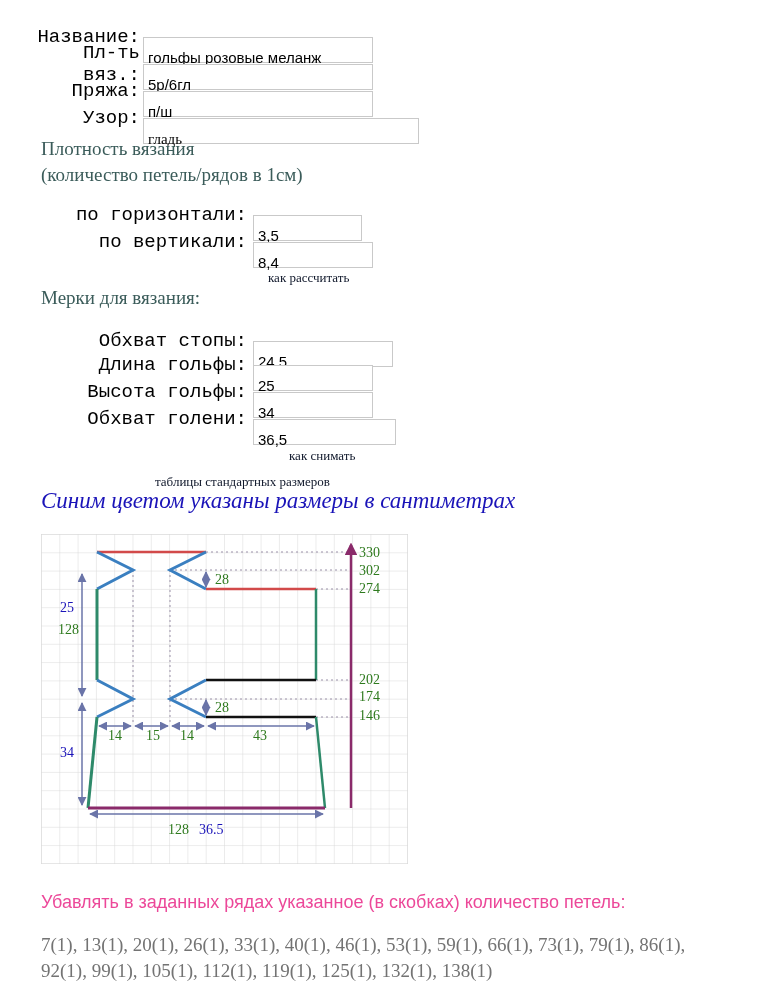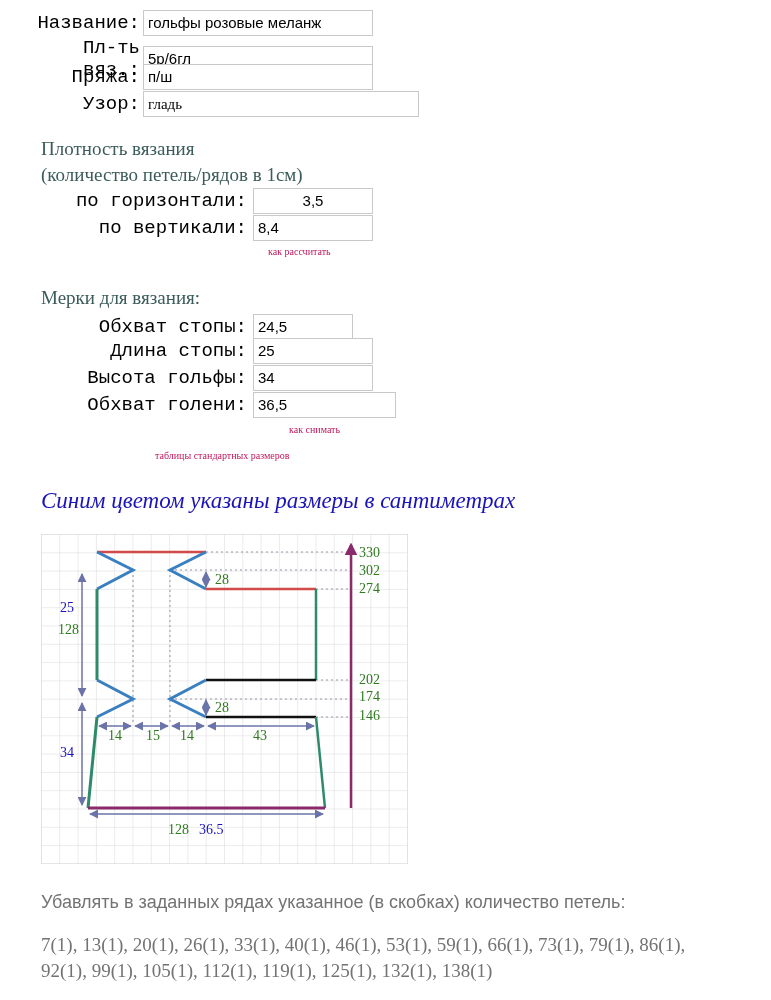--- a/index.html
+++ b/index.html
@@ -1,24 +1,24 @@
 <!DOCTYPE html>
 <html><head>
   <meta charset="utf-8">
   <style>
     html, body { margin: 0; padding: 0; background: #ffffff; }
     body { width: 771px; height: 1000px; position: relative; overflow: hidden; font-family: "Liberation Serif", serif; color: #000; }
     .form-row { position: absolute; display: flex; align-items: center; }
     .lbl { font-family: Liberation Mono, monospace; font-size: 19px; text-align: right; color: #000; }
-    .field { box-sizing: border-box; height: 26px; border: 1px solid #c9c9c9; background: #fff; font-family: "Liberation Sans", sans-serif; font-size: 15px; padding: 3px 4px; color: #000; line-height: 18px; }
+    .field { box-sizing: border-box; height: 26px; border: 1px solid #c9c9c9; background: #fff; font-family: "Liberation Sans", sans-serif; font-size: 15px; padding: 11px 4px; color: #000; line-height: 18px; margin-top: 27px; }
     .section-title { position: absolute; left: 41px; font-family: "Liberation Serif", serif; font-size: 19px; color: #3b5c5a; }
-    .link { position: absolute; font-family: "Liberation Serif", serif; font-size: 10px; color: #be185d; text-decoration: none; cursor: pointer; }
+    .link { position: absolute; font-family: "Liberation Serif", serif; font-size: 13px; color: #0f172a; text-decoration: none; cursor: pointer; margin-top: 24px; }
     .blue-note { position: absolute; left: 41px; top: 488px; font-family: "Liberation Serif", serif; font-style: italic; font-size: 23px; color: #1a13b8; }
     .diagram { position: absolute; left: 41px; top: 534px; width: 367px; height: 330px; }
-    .decrease-title { position: absolute; left: 41px; top: 892px; font-family: "Liberation Sans", sans-serif; font-size: 18px; color: #737373; }
+    .decrease-title { position: absolute; left: 41px; top: 892px; font-family: "Liberation Sans", sans-serif; font-size: 18px; color: #ec4899; }
     .decrease-list { position: absolute; left: 41px; top: 932px; width: 720px; font-family: "Liberation Serif", serif; font-size: 19px; line-height: 26px; color: #737373; }
   </style>
 </head>
 <body>
 
 <div class="form-row" style="left:20px; top:10px;">
   <span class="lbl" style="width:120px;">Название:</span>
   <span class="field" style="width:230px; margin-left:3px;">гольфы розовые меланж</span>
 </div>
 <div class="form-row" style="left:20px; top:37px;">
@@ -31,35 +31,35 @@
 </div>
 <div class="form-row" style="left:20px; top:91px;">
   <span class="lbl" style="width:120px;">Узор:</span>
   <span class="field" style="width:276px; margin-left:3px;font-family:Liberation Serif, serif;">гладь</span>
 </div>
 
 <div class="section-title" style="top:138px;">Плотность вязания</div>
 <div class="section-title" style="top:164px;">(количество петель/рядов в 1см)</div>
 <div class="form-row" style="left:40px; top:188px;">
   <span class="lbl" style="width:207px;">по горизонтали:</span>
-  <span class="field" style="width:120px; margin-left:6px;text-align:center;">3,5</span>
+  <span class="field" style="width:109px; margin-left:6px;">3,5</span>
 </div>
 <div class="form-row" style="left:40px; top:215px;">
   <span class="lbl" style="width:207px;">по вертикали:</span>
   <span class="field" style="width:120px; margin-left:6px;">8,4</span>
 </div>
 <a class="link" style="left:268px; top:246px;">как рассчитать</a>
 
 <div class="section-title" style="top:287px;">Мерки для вязания:</div>
 <div class="form-row" style="left:40px; top:314px;">
   <span class="lbl" style="width:207px;">Обхват стопы:</span>
-  <span class="field" style="width:100px; margin-left:6px;">24,5</span>
+  <span class="field" style="width:140px; margin-left:6px;">24,5</span>
 </div>
 <div class="form-row" style="left:40px; top:338px;">
-  <span class="lbl" style="width:207px;">Длина стопы:</span>
+  <span class="lbl" style="width:207px;">Длина гольфы:</span>
   <span class="field" style="width:120px; margin-left:6px;">25</span>
 </div>
 <div class="form-row" style="left:40px; top:365px;">
   <span class="lbl" style="width:207px;">Высота гольфы:</span>
   <span class="field" style="width:120px; margin-left:6px;">34</span>
 </div>
 <div class="form-row" style="left:40px; top:392px;">
   <span class="lbl" style="width:207px;">Обхват голени:</span>
   <span class="field" style="width:143px; margin-left:6px;">36,5</span>
 </div>

